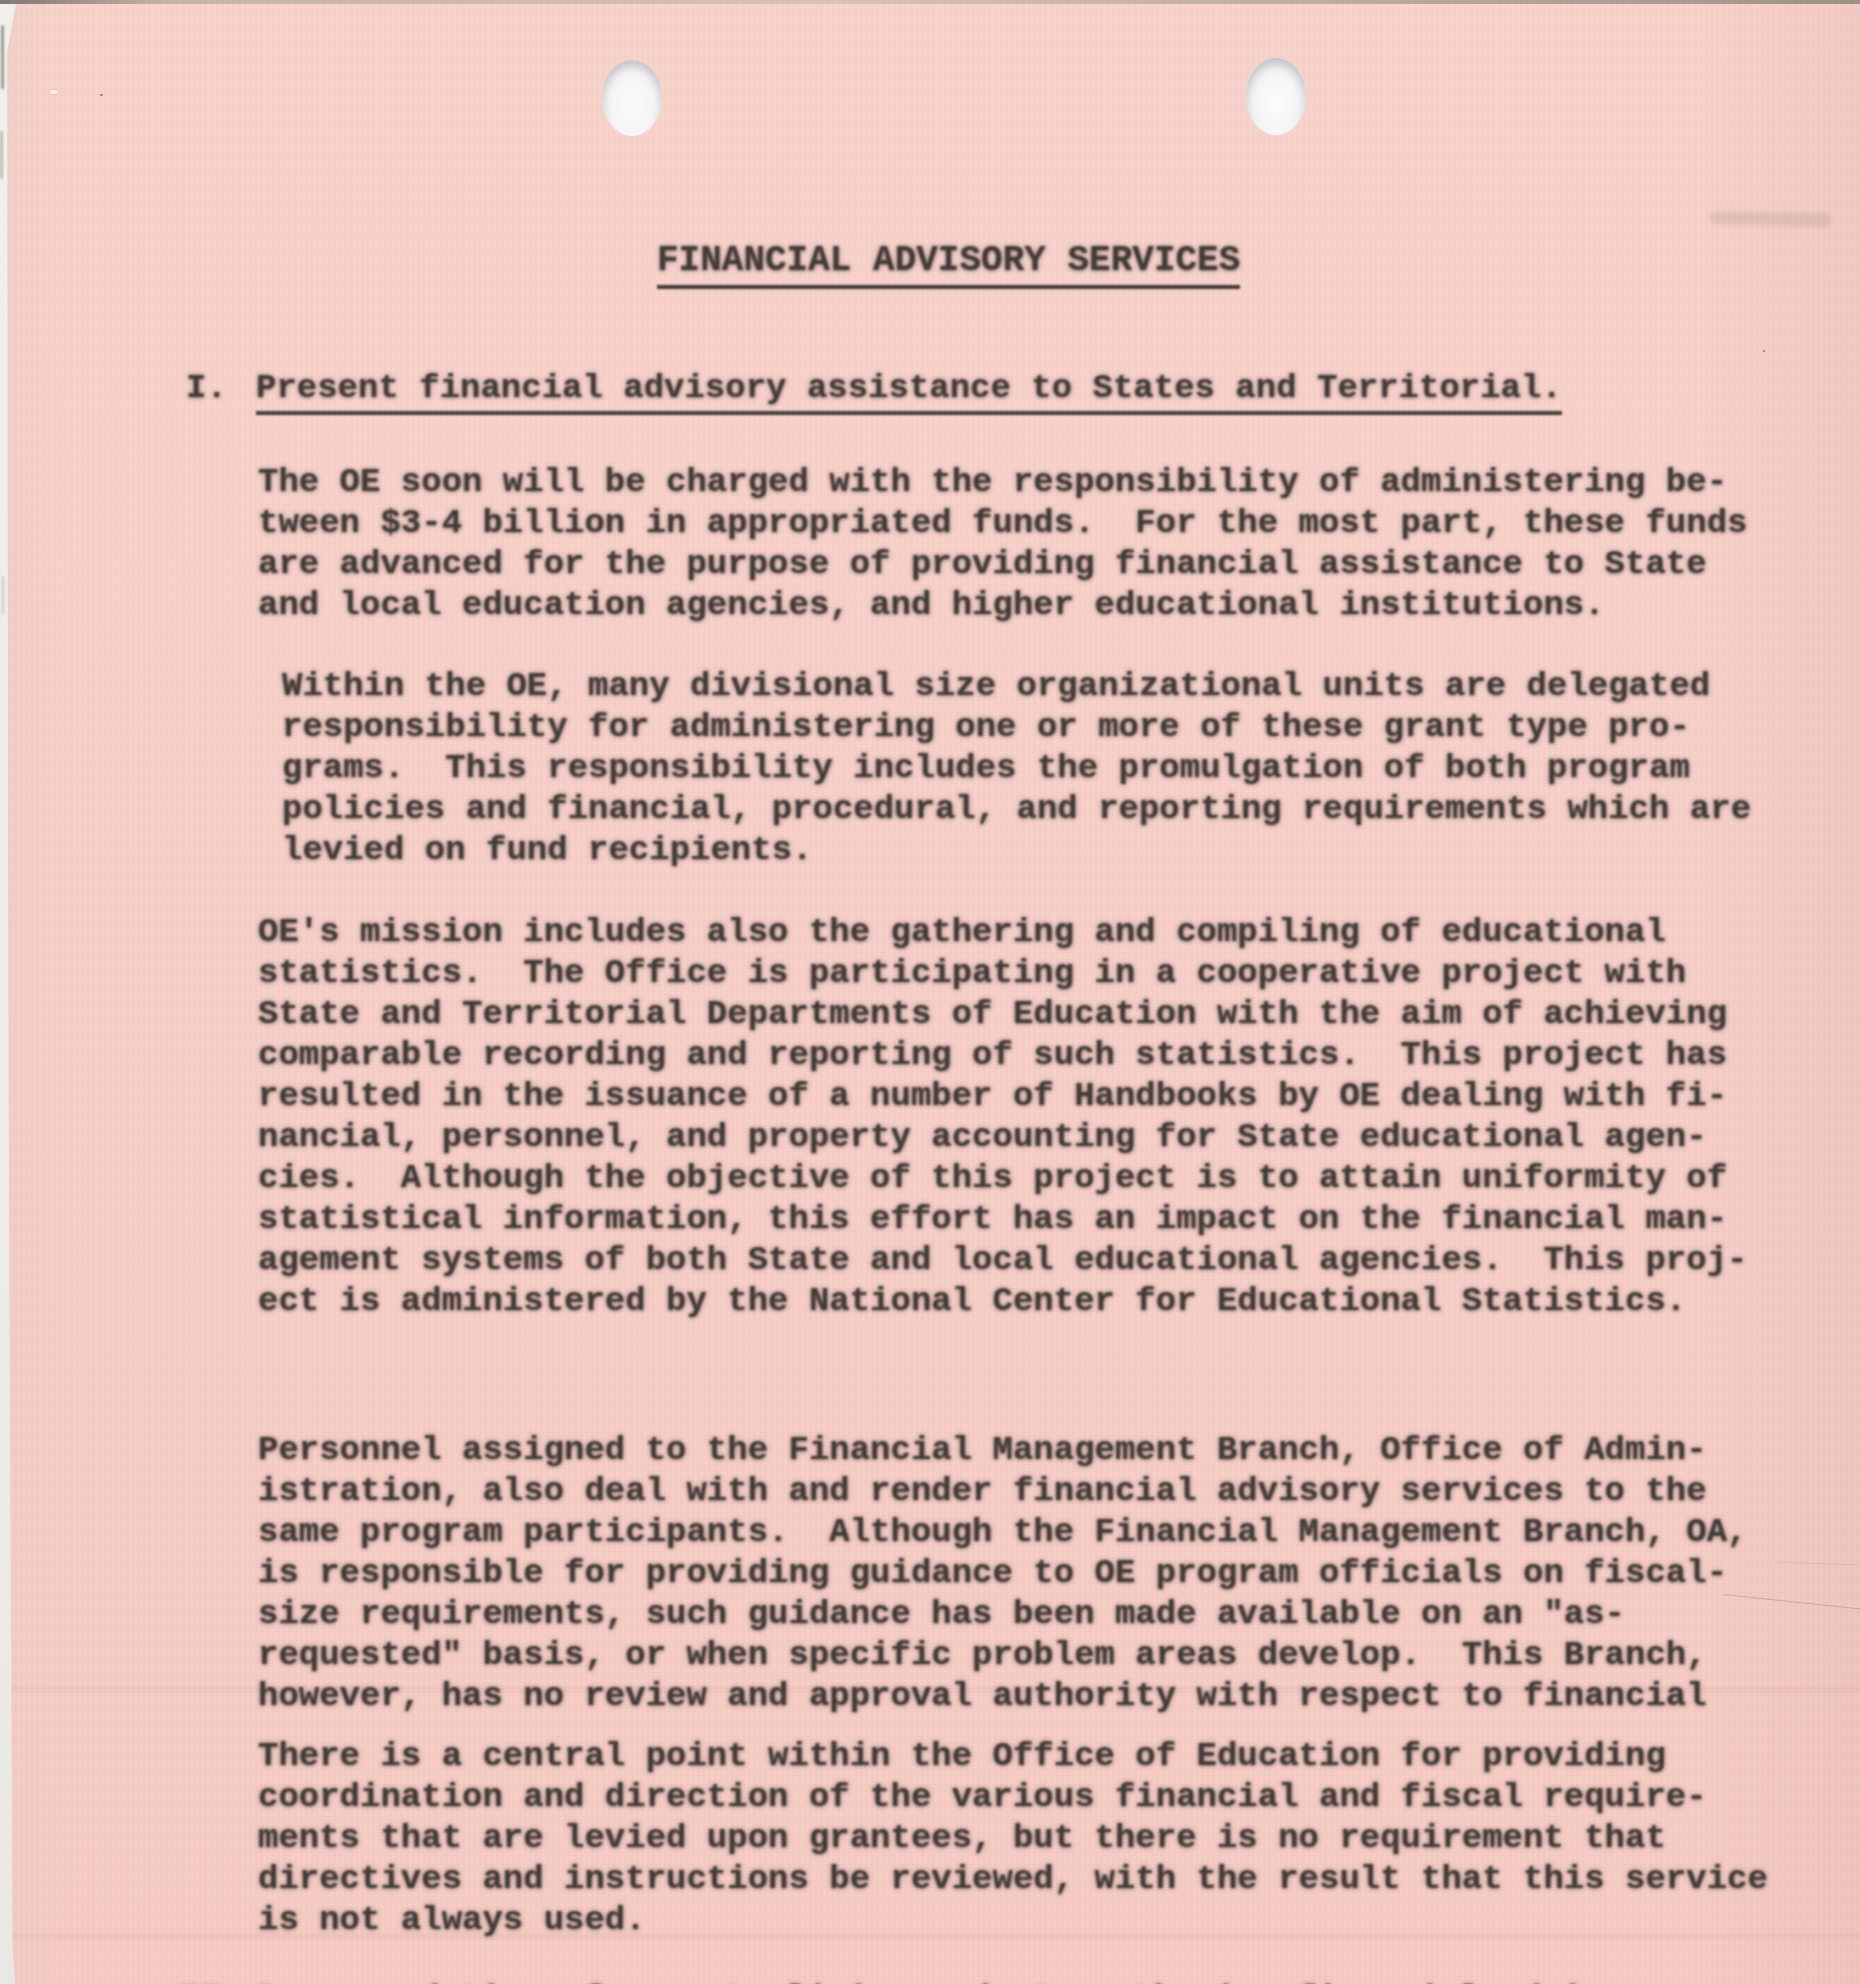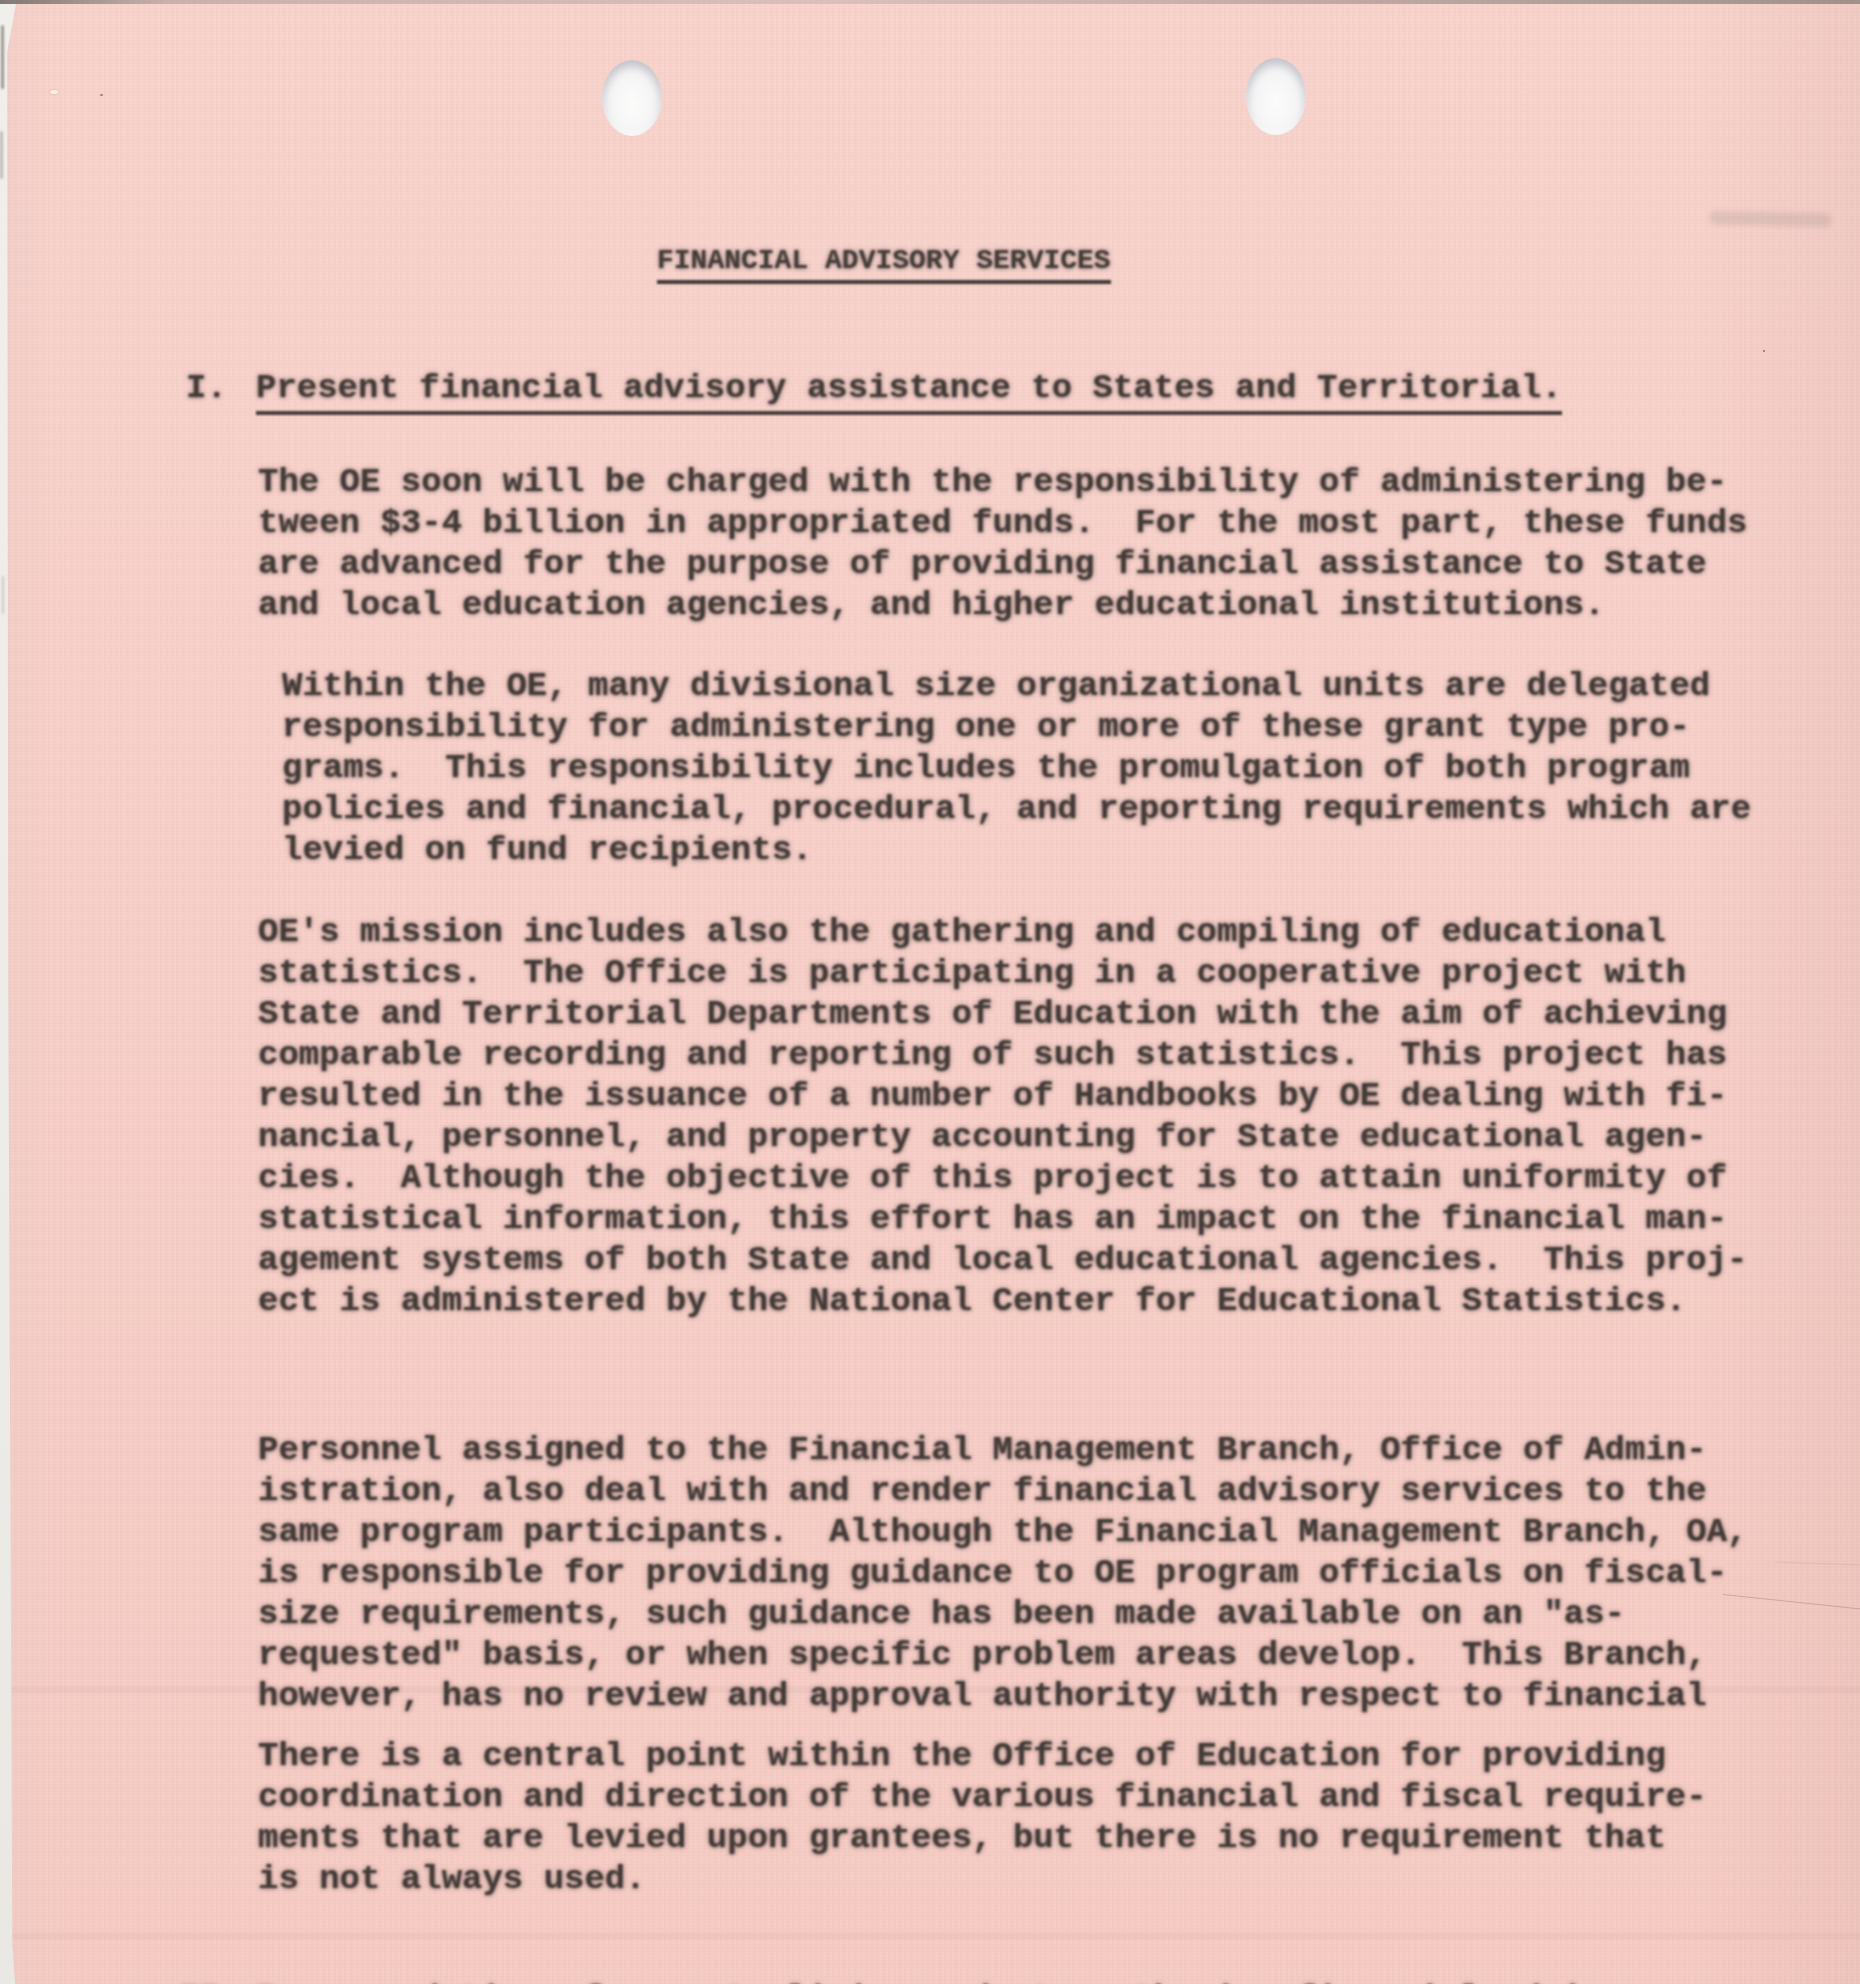--- a/index.html
+++ b/index.html
@@ -56,21 +56,21 @@
     position:absolute;inset:0;
     color:rgba(62,55,52,.96);
     font-weight:bold;font-size:34px;
     filter:blur(0.8px);
   }
   .tline{white-space:pre;height:41px;line-height:41px;
     text-shadow:0 0 4.8px rgba(62,55,52,.48), 0 1.2px 2.8px rgba(62,55,52,.26);}
   .lt{white-space:pre;}
   .underlined-lines .lt{border-bottom:4px solid rgba(52,45,42,.88);padding-bottom:3.6px;}
   .block{position:absolute;}
-  .title-block{left:657px;top:241px;font-size:28px;font-family:Liberation Mono, monospace;}
+  .title-block{left:657px;top:241px;font-size:36px;font-family:Liberation Mono, monospace;}
   .title-block .tline{height:44px;line-height:40px;}
   .title-block .lt{border-bottom:4.8px solid rgba(48,42,39,.92);padding-bottom:4px;}
   .sec1-num{left:186px;top:368px;}
   .sec1-head{left:256px;top:368px;}
   .sec1-head .lt{border-bottom:4.4px solid rgba(48,42,39,.9);padding-bottom:4.4px;}
   .p1{left:258px;top:462px;}
   .p2{left:258px;top:666px;margin-left:24px;}
   .p3{left:258px;top:912px;}
   .p4{left:258px;top:1430px;}
   .p5{left:258px;top:1736px;}
@@ -144,20 +144,21 @@
       <div class="tline"><span class="lt">same program participants.  Although the Financial Management Branch, OA,</span></div>
       <div class="tline"><span class="lt">is responsible for providing guidance to OE program officials on fiscal-</span></div>
       <div class="tline"><span class="lt">size requirements, such guidance has been made available on an "as-</span></div>
       <div class="tline"><span class="lt">requested" basis, or when specific problem areas develop.  This Branch,</span></div>
       <div class="tline"><span class="lt">however, has no review and approval authority with respect to financial</span></div>
     </div>
   <div class="block p5">
       <div class="tline"><span class="lt">There is a central point within the Office of Education for providing</span></div>
       <div class="tline"><span class="lt">coordination and direction of the various financial and fiscal require-</span></div>
       <div class="tline"><span class="lt">ments that are levied upon grantees, but there is no requirement that</span></div>
+      <div class="tline"><span class="lt">directives and instructions be reviewed, with the result that this service</span></div>
       <div class="tline"><span class="lt">is not always used.</span></div>
     </div>
 
   <div class="block sec2-num">
     <div class="tline"><span class="lt">II.</span></div>
   </div>
   <div class="block sec2-head underlined-lines">
       <div class="tline"><span class="lt">Recommendations for centralizing and strengthening financial advisory</span></div>
     </div>
 

